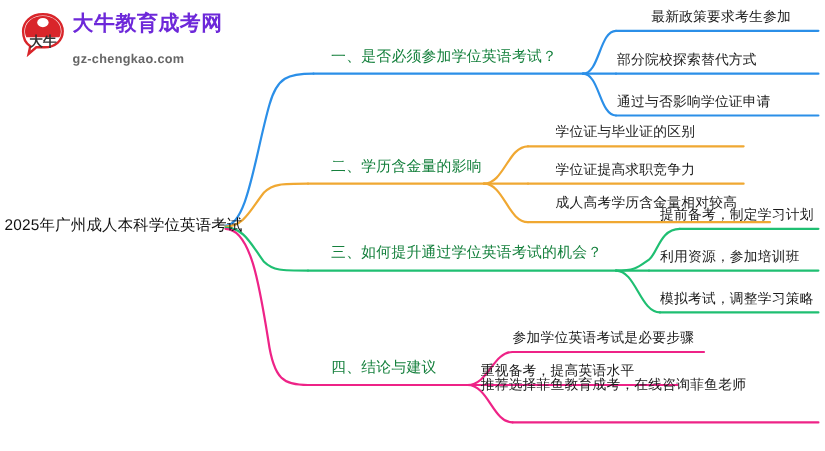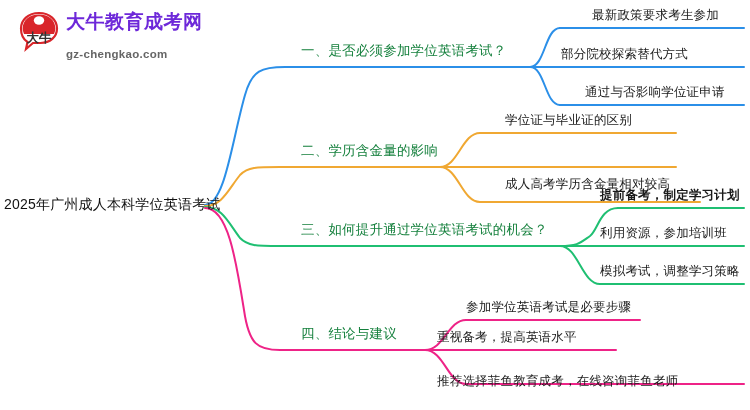--- a/index.html
+++ b/index.html
@@ -156,29 +156,30 @@
       </g>
 
     </g>
   </svg>
 
   <div class="node-label root-label" style="left:4px; top:196px;">2025年广州成人本科学位英语考试</div>
 
   <div class="node-label l1-label" style="left:301px; top:43px;">一、是否必须参加学位英语考试？</div>
   <div class="node-label leaf-label" style="left:592px; top:7px;">最新政策要求考生参加</div>
   <div class="node-label leaf-label" style="left:561px; top:46px;">部分院校探索替代方式</div>
-  <div class="node-label leaf-label" style="left:561px; top:84px;margin-left:24px;">通过与否影响学位证申请</div>
+  <div class="node-label leaf-label" style="left:561px; top:84px;">通过与否影响学位证申请</div>
 
   <div class="node-label l1-label" style="left:301px; top:143px;">二、学历含金量的影响</div>
   <div class="node-label leaf-label" style="left:505px; top:112px;">学位证与毕业证的区别</div>
+  <div class="node-label leaf-label" style="left:505px; top:146px;">学位证提高求职竞争力</div>
   <div class="node-label leaf-label" style="left:505px; top:176px;">成人高考学历含金量相对较高</div>
 
   <div class="node-label l1-label" style="left:301px; top:222px;">三、如何提升通过学位英语考试的机会？</div>
-  <div class="node-label leaf-label" style="left:600px; top:187px;font-weight:bold;">提前备考，制定学习计划</div>
+  <div class="node-label leaf-label" style="left:600px; top:187px;">提前备考，制定学习计划</div>
   <div class="node-label leaf-label" style="left:600px; top:225px;">利用资源，参加培训班</div>
   <div class="node-label leaf-label" style="left:600px; top:263px;">模拟考试，调整学习策略</div>
 
   <div class="node-label l1-label" style="left:301px; top:326px;">四、结论与建议</div>
   <div class="node-label leaf-label" style="left:466px; top:299px;">参加学位英语考试是必要步骤</div>
   <div class="node-label leaf-label" style="left:437px; top:329px;">重视备考，提高英语水平</div>
-  <div class="node-label leaf-label" style="left:437px; top:373px;text-align:right;">推荐选择菲鱼教育成考，在线咨询菲鱼老师</div>
+  <div class="node-label leaf-label" style="left:437px; top:342px;text-align:right;">推荐选择菲鱼教育成考，在线咨询菲鱼老师</div>
 
 </div>
 
 </body></html>

